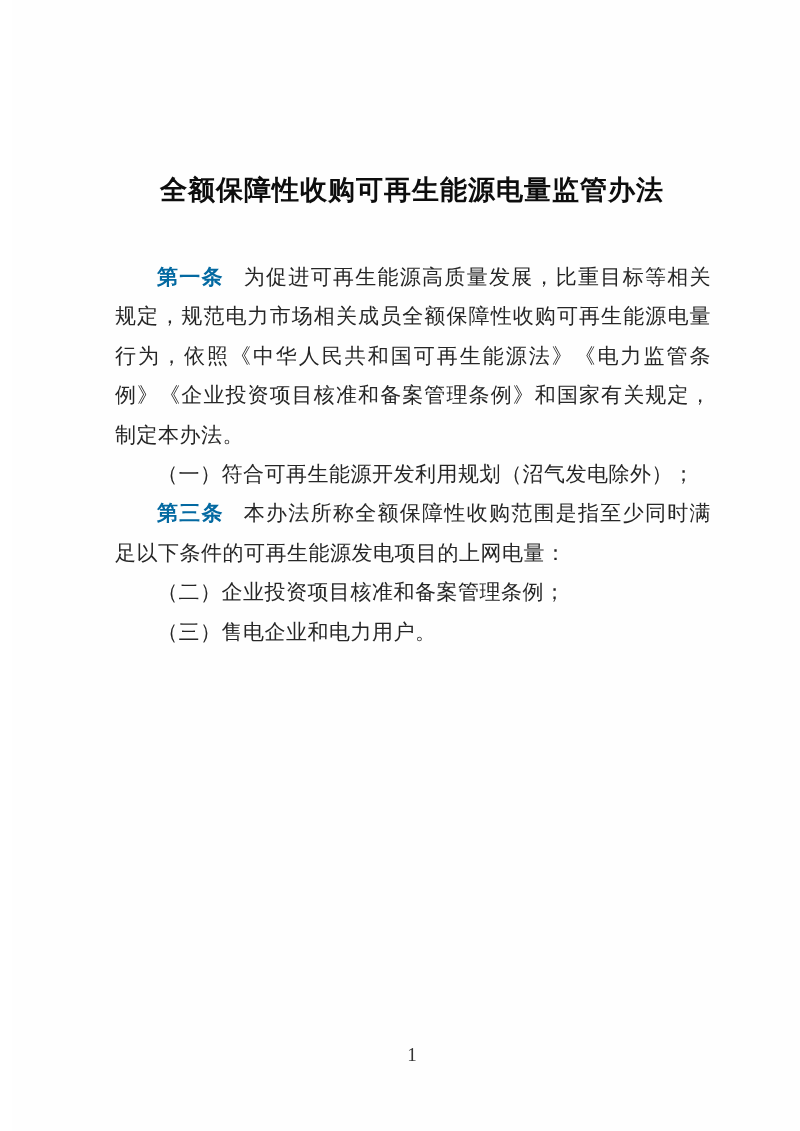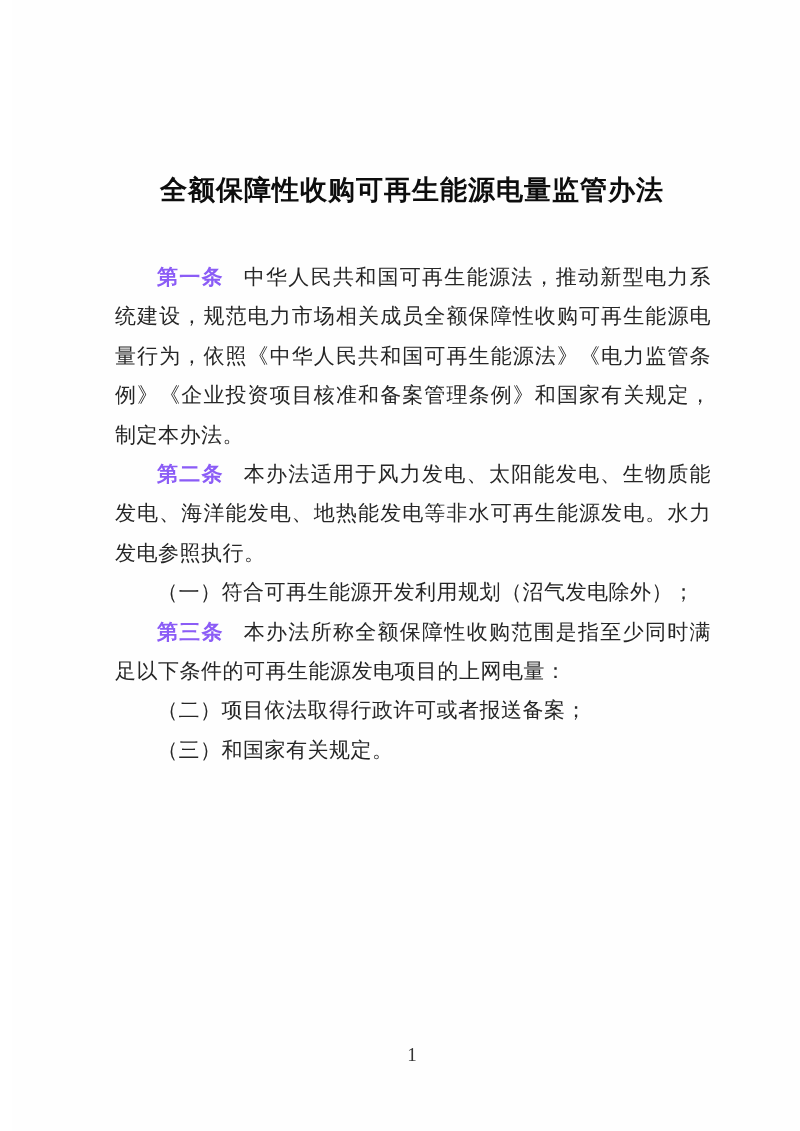--- a/index.html
+++ b/index.html
@@ -44,21 +44,21 @@
     color: #262626;
     letter-spacing: 0.5px;
   }
   .doc-body p {
     margin: 0;
     text-indent: 2em;
     text-align: justify;
   }
   .article-label {
     font-weight: 700;
-    color: #8b5cf6;
+    color: #0369a1;
     margin-right: 0.95em;
   }
   .article-label:empty {
     margin-right: 0;
   }
   .page-number {
     position: absolute;
     left: 0;
     top: 1044px;
     width: 800px;
@@ -70,41 +70,38 @@
 </head>
 <body>
 
 <div class="page">
 
   <h1 class="doc-title">全额保障性收购可再生能源电量监管办法</h1>
 
   <div class="doc-body">
 
     <p>
-      <span class="article-label">第一条</span><span>中华人民共和国可再生能源法，推动新型电力系统建设，规范电力市场相关成员全额保障性收购可再生能源电量行为，依照《中华人民共和国可再生能源法》《电力监管条例》《企业投资项目核准和备案管理条例》和国家有关规定，制定本办法。</span>
+      <span class="article-label">第一条</span><span>为促进可再生能源高质量发展，比重目标等相关规定，规范电力市场相关成员全额保障性收购可再生能源电量行为，依照《中华人民共和国可再生能源法》《电力监管条例》《企业投资项目核准和备案管理条例》和国家有关规定，制定本办法。</span>
     </p>
 
-    <p>
-      <span class="article-label">第二条</span><span>本办法适用于风力发电、太阳能发电、生物质能发电、海洋能发电、地热能发电等非水可再生能源发电。水力发电参照执行。</span>
-    </p>
 
     <p>
       <span>（一）符合可再生能源开发利用规划（沼气发电除外）；</span>
     </p>
 
     <p>
       <span class="article-label">第三条</span><span>本办法所称全额保障性收购范围是指至少同时满足以下条件的可再生能源发电项目的上网电量：</span>
     </p>
 
     <p>
-      <span>（二）项目依法取得行政许可或者报送备案；</span>
+      <span>（二）企业投资项目核准和备案管理条例；</span>
     </p>
 
     <p>
-      <span>（三）和国家有关规定。</span>
+      <span>（三）售电企业和电力用户。</span>
     </p>
 
 
 
   </div>
 
   <div class="page-number">1</div>
 
 </div>
 

